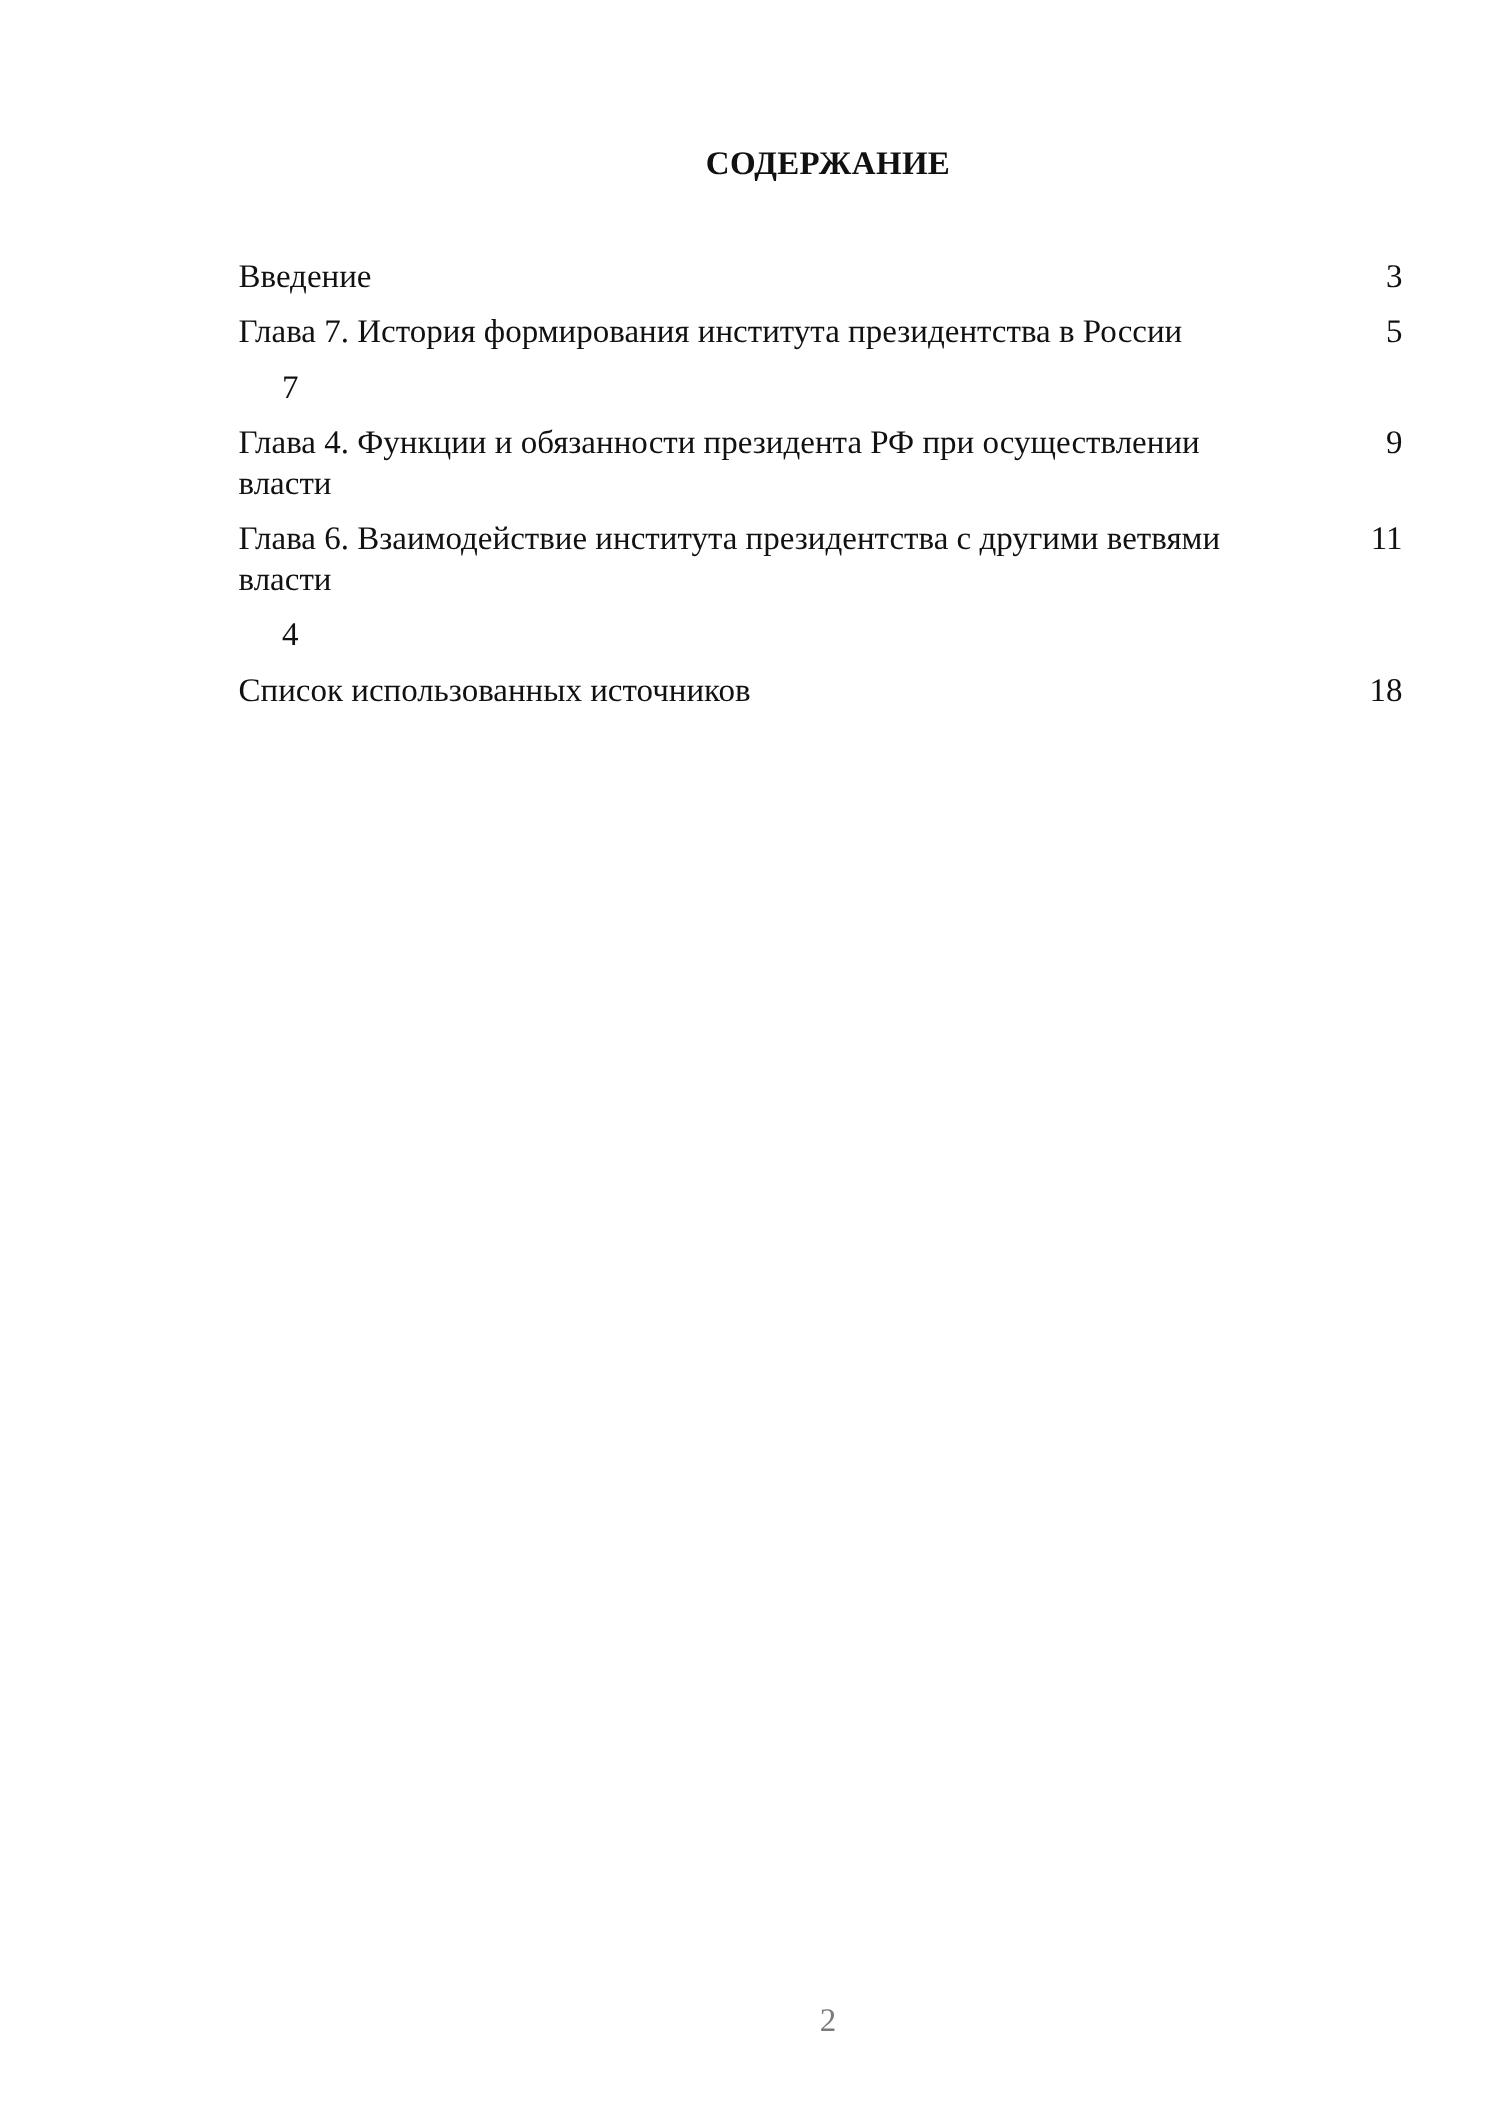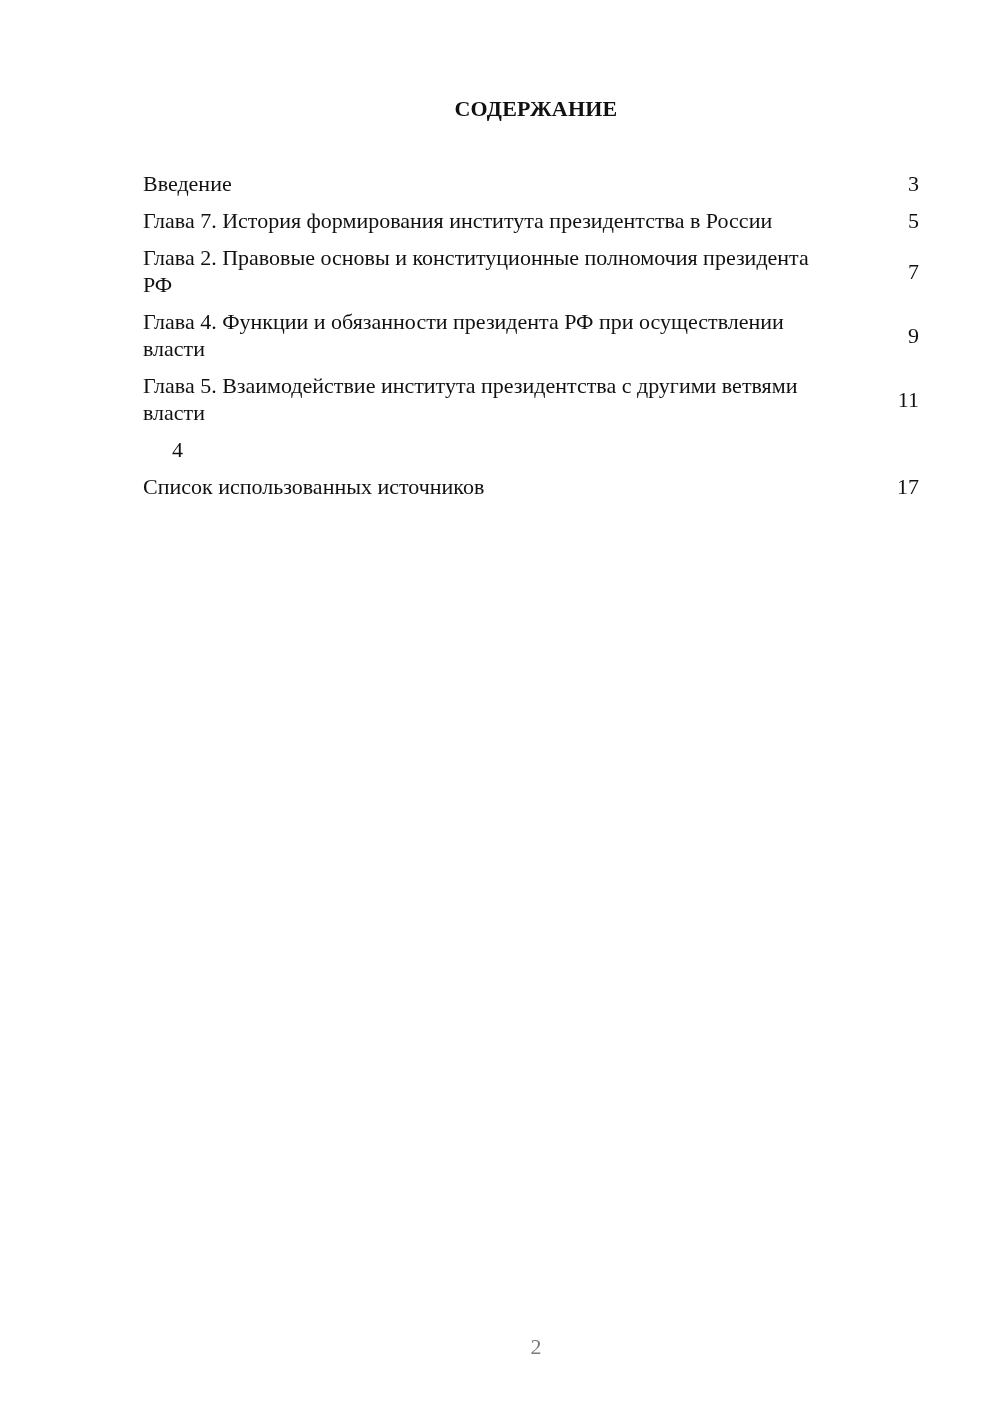--- a/index.html
+++ b/index.html
@@ -10,21 +10,21 @@
     body {
       width: 1000px;
       height: 1414px;
       position: relative;
       overflow: hidden;
       font-family: "Liberation Serif", "DejaVu Serif", serif;
       color: #111111;
     }
     .page {
       position: absolute;
-      left: 0; top: 0;
+      left: 16px; top: 0;
       width: 940px;
       height: 1414px;
       background: #ffffff;
     }
     .title {
       position: absolute;
       top: 96px;
       left: 0;
       width: 1072px;
       text-align: center;
@@ -34,21 +34,21 @@
     }
     .toc {
       position: absolute;
       left: 143px;
       top: 170px;
       width: 776px;
     }
     .toc-item {
       display: flex;
       justify-content: space-between;
-      align-items: center;
+      align-items: flex-start;
       font-size: 22px;
       line-height: 27px;
       margin-bottom: 10px;
     }
     .toc-label {
       width: 680px;
     }
     .toc-page {
       text-align: right;
       min-width: 40px;
@@ -72,34 +72,33 @@
   <div class="toc">
     <div class="toc-item">
       <span class="toc-label">Введение</span>
       <span class="toc-page">3</span>
     </div>
     <div class="toc-item">
       <span class="toc-label">Глава 7. История формирования института президентства в России</span>
       <span class="toc-page">5</span>
     </div>
     <div class="toc-item">
-      <span class="toc-label">Глава 2. Правовые основы и конституционные полномочия президента РФ</span>
       <span class="toc-page">7</span>
     </div>
     <div class="toc-item">
       <span class="toc-label">Глава 4. Функции и обязанности президента РФ при осуществлении власти</span>
       <span class="toc-page">9</span>
     </div>
     <div class="toc-item">
-      <span class="toc-label">Глава 5. Взаимодействие института президентства с другими ветвями власти</span>
+      <span class="toc-label">Глава 6. Взаимодействие института президентства с другими ветвями власти</span>
       <span class="toc-page">11</span>
     </div>
     <div class="toc-item">
       <span class="toc-page">4</span>
     </div>
     <div class="toc-item">
       <span class="toc-label">Список использованных источников</span>
-      <span class="toc-page">17</span>
+      <span class="toc-page">18</span>
     </div>
   </div>
 
   <div class="page-number">2</div>
 </div>
 
 </body></html>

